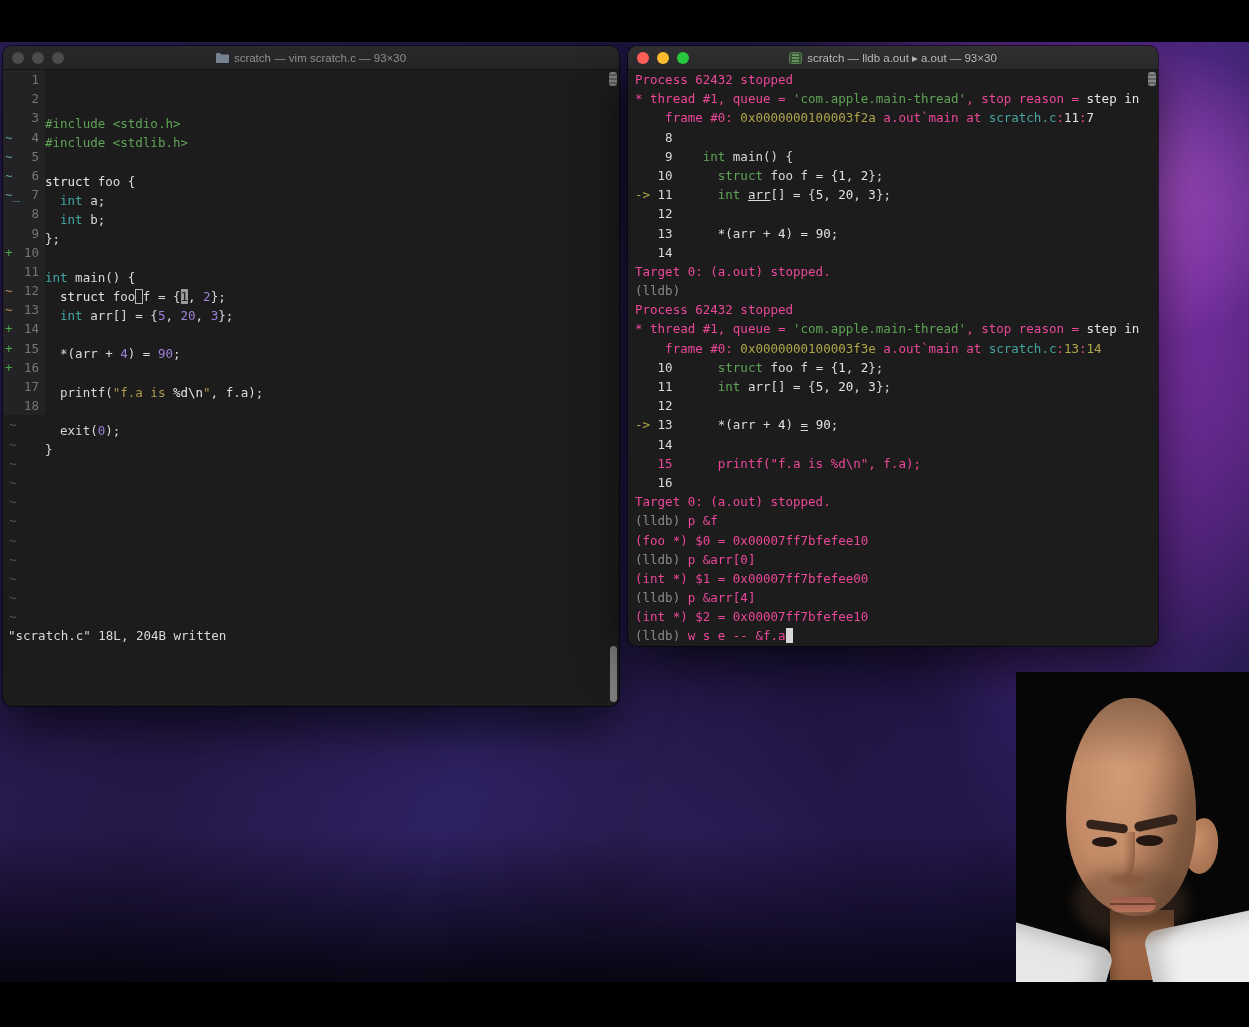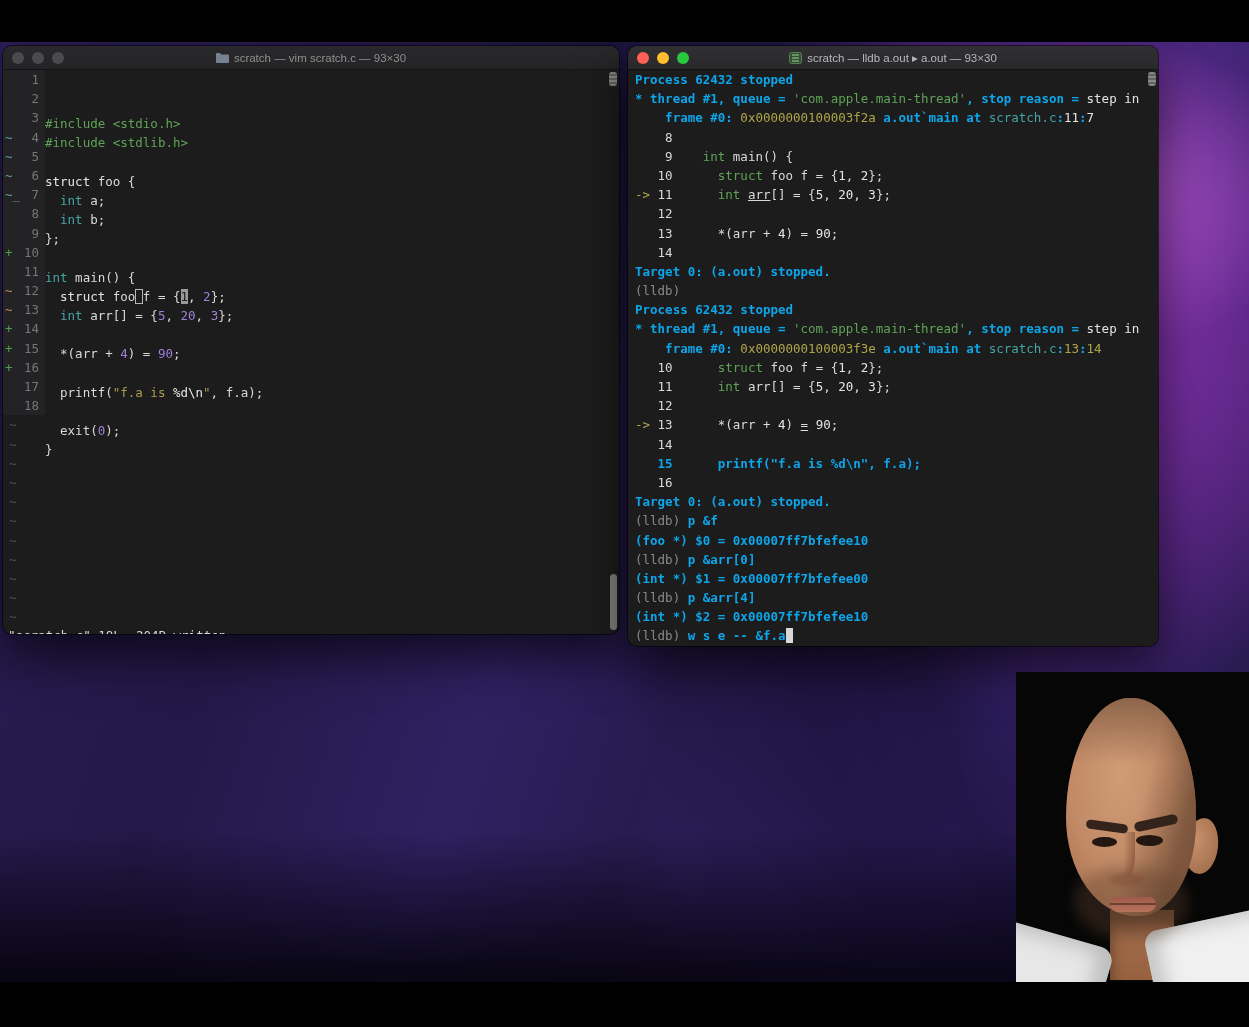--- a/index.html
+++ b/index.html
@@ -13,21 +13,21 @@
       radial-gradient(ellipse 300px 220px at 89% 16%, rgba(215,110,230,.55), rgba(190,80,210,0) 70%),
       radial-gradient(ellipse 480px 520px at 84% 30%, rgba(165,58,200,.9), rgba(125,42,160,.45) 52%, rgba(95,32,125,0) 76%),
       linear-gradient(108deg, #2a1d55 0%, #241848 26%, #2e2161 45%, #281b50 57%, #372572 78%, #231642 100%);
     background-color:#221540; }
   .wallpaper::after { content:""; position:absolute; inset:0;
       background:linear-gradient(72deg, transparent 46%, rgba(10,6,26,.4) 58%, rgba(10,6,26,.45) 66%, transparent 78%); }
 
   
   .window { position:absolute; background:#1c1c1d; border-radius:9px;
             box-shadow:0 22px 50px rgba(0,0,0,.65), 0 0 0 1px rgba(0,0,0,.55); overflow:hidden; }
-  #vim-window  { left:3px;   top:46px; width:616px; height:588px; }
+  #vim-window  { left:3px;   top:46px; width:616px; height:660px; }
   #lldb-window { left:628px; top:46px; width:530px; height:600px; }
 
   .titlebar { height:24px; display:flex; align-items:center; justify-content:center; position:relative;
               border-bottom:1px solid #141415; font-family:"Liberation Sans", sans-serif; font-size:11.5px; }
   #vim-window  .titlebar { background:linear-gradient(#29292b,#242426); color:#8f8f90; }
   #lldb-window .titlebar { background:linear-gradient(#303032,#29292b); color:#b8b8ba; }
   .lights { position:absolute; left:9px; top:6px; display:flex; gap:8px; }
   .light { width:12px; height:12px; border-radius:50%; }
   .light.inactive { background:#4b4b4d; }
   .light.close { background:#ff5f57; } .light.min { background:#febc2e; } .light.max { background:#28c840; }
@@ -45,21 +45,21 @@
           white-space:pre; overflow:hidden; }
   .lrow { padding-left:7px; height:19.2px; }
   .vrow { display:flex; height:19.2px; }
   .gut { display:flex; background:#232325; padding-left:2px; flex:0 0 auto; }
   .sign { width:14px; }
   .lnum { width:20px; text-align:right; color:#767678; margin-right:6px; }
   .vcode { white-space:pre;margin-top:44px; }
   .tilde { color:#4f4f52; padding-left:6px; }
 
   .seg-w { color:#d9d9d9; }
-  .seg-b { color:#0ea5e9; font-weight:bold; }
+  .seg-b { color:#ec4899; font-weight:normal; }
   .seg-dim { color:#8a8a8c; }
   .seg-g { color:#5fa356; }
   .seg-r { color:#e5e5e5; }
   .seg-t { color:#45a5a2; }
   .seg-p { color:#9f82d8; }
   .seg-y { color:#b0a648; }
   .seg-s { color:#ad9a4d; }
   .seg-u { text-decoration:underline; }
   .seg-st { color:#5f9e9e; } .seg-sg { color:#4ea14e; } .seg-so { color:#c08a5a; }
   .seg-curH { box-shadow:inset 0 0 0 1px #b7b7b7; }

